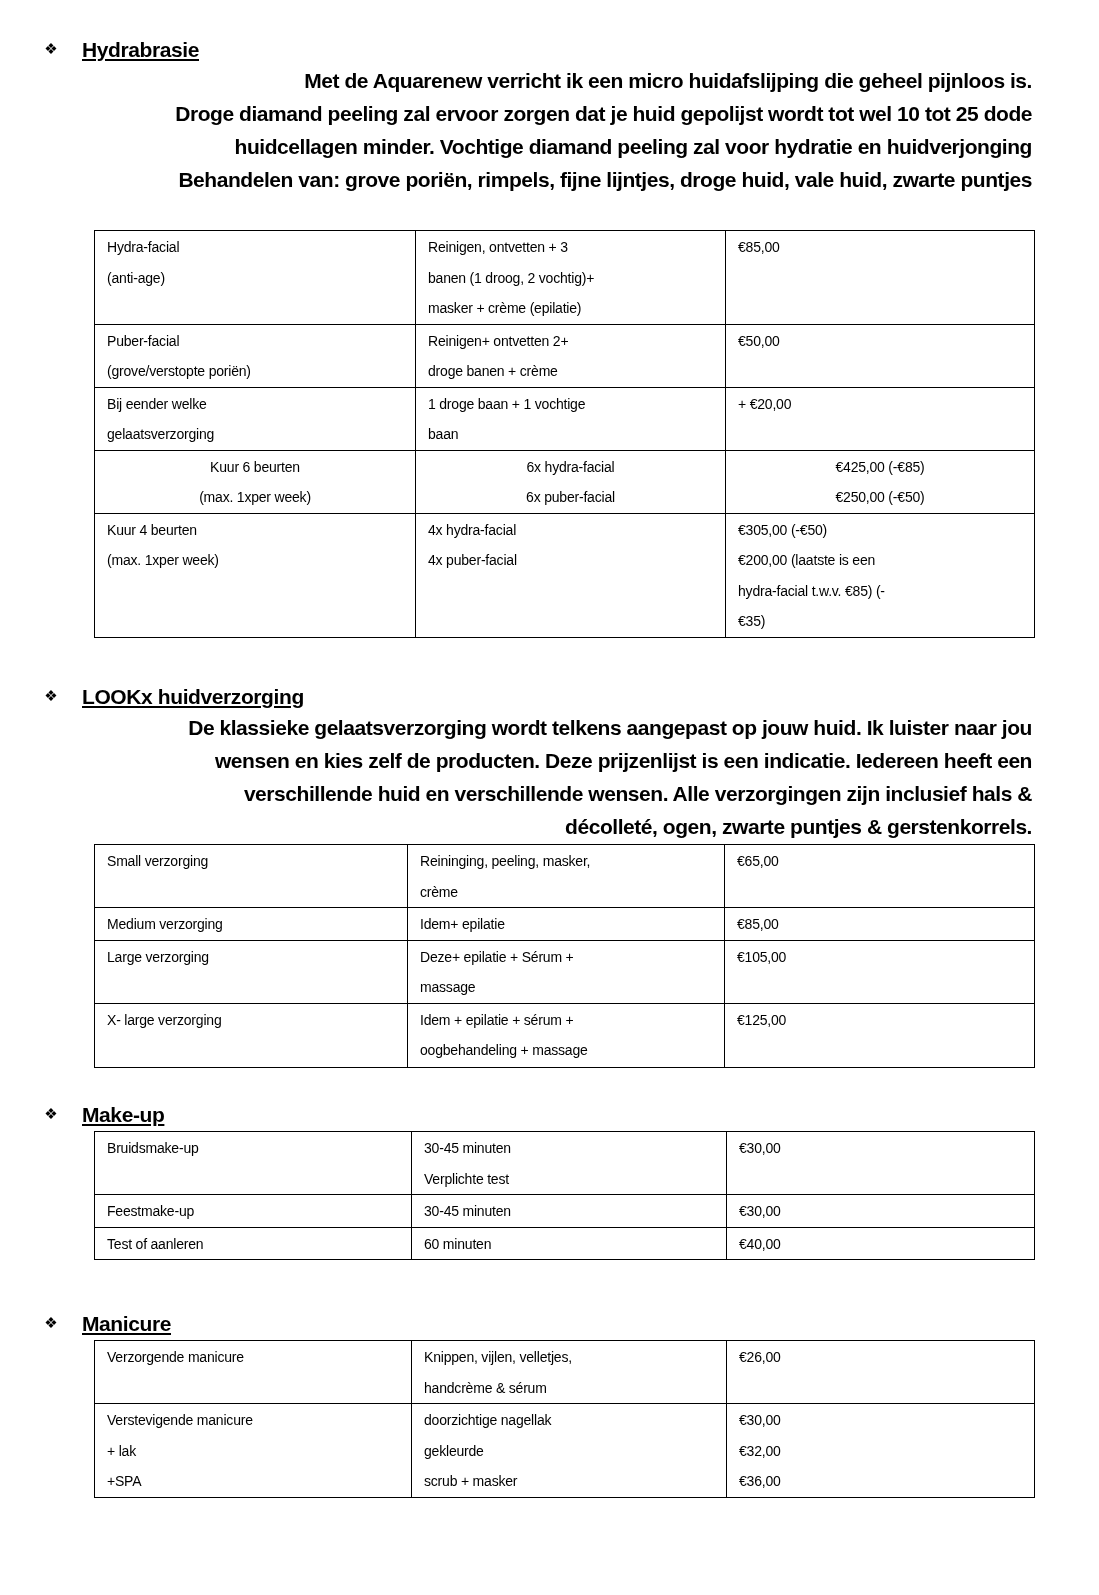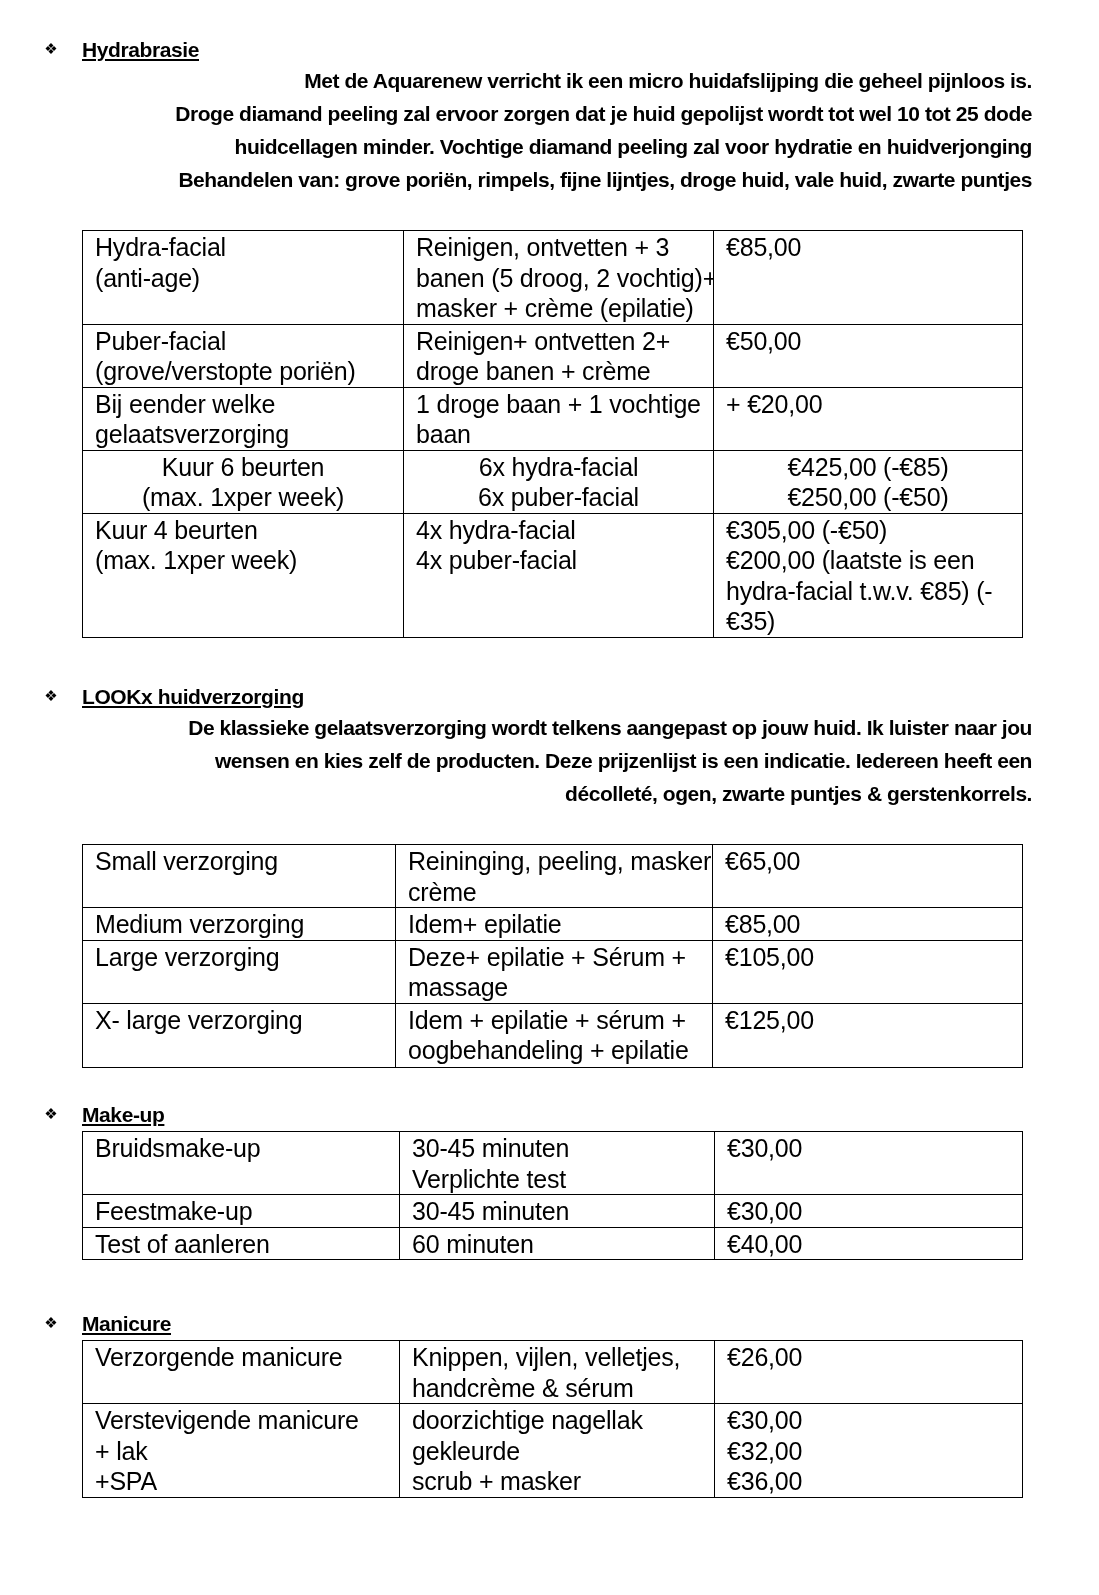--- a/index.html
+++ b/index.html
@@ -20,23 +20,23 @@
       letter-spacing: -0.4px;
     }
     .intro {
       position: absolute; left: 82px; width: 950px;
       font-size: 21px; font-weight: bold; line-height: 33px;
       letter-spacing: -0.45px;
       text-align: right;
     }
     .intro p { margin: 0; white-space: nowrap; }
     table.price {
-      position: absolute; left: 82px; width: 940px;
+      position: absolute; left: 94px; width: 940px;
       border-collapse: collapse; table-layout: fixed;
-      font-size: 25px; line-height: 30.5px; letter-spacing: -0.2px;
+      font-size: 14px; line-height: 30.5px; letter-spacing: -0.2px;
     }
     table.price td {
       border: 1.5px solid #000; vertical-align: top;
       padding: 1px 12px 0 12px; overflow: hidden;
     }
     .line { display: block; white-space: nowrap; }
   </style>
 </head>
 <body>
 
@@ -58,21 +58,21 @@
         <col style="width:309px">
       </colgroup>
     <tbody>
         <tr style="height:92px;">
       <td>
             <span class="line">Hydra-facial</span>
             <span class="line">(anti-age)</span>
           </td>
       <td>
             <span class="line">Reinigen, ontvetten + 3</span>
-            <span class="line">banen (5 droog, 2 vochtig)+</span>
+            <span class="line">banen (1 droog, 2 vochtig)+</span>
             <span class="line">masker + crème (epilatie)</span>
           </td>
       <td>
             <span class="line">€85,00</span>
           </td>
     </tr>
     <tr style="height:62px;">
       <td>
             <span class="line">Puber-facial</span>
             <span class="line">(grove/verstopte poriën)</span>
@@ -133,20 +133,21 @@
 </div>
 
 <div class="section" style="top:0;">
   <div class="heading-row" style="top:684px;">
     <span class="bullet">❖</span>
     <span class="heading">LOOKx huidverzorging</span>
   </div>
   <div class="intro" style="top:711px;">
     <p>De klassieke gelaatsverzorging wordt telkens aangepast op jouw huid. Ik luister naar jou</p>
     <p>wensen en kies zelf de producten. Deze prijzenlijst is een indicatie. Iedereen heeft een</p>
+    <p>verschillende huid en verschillende wensen. Alle verzorgingen zijn inclusief hals  &amp;</p>
     <p>décolleté, ogen, zwarte puntjes &amp; gerstenkorrels.</p>
   </div>
   <table class="price" style="top:844px;">
     <colgroup>
         <col style="width:313px">
         <col style="width:317px">
         <col style="width:310px">
       </colgroup>
     <tbody>
         <tr style="height:62px;">
@@ -183,21 +184,21 @@
       <td>
             <span class="line">€105,00</span>
           </td>
     </tr>
     <tr style="height:64px;">
       <td>
             <span class="line">X- large verzorging</span>
           </td>
       <td>
             <span class="line">Idem + epilatie + sérum +</span>
-            <span class="line">oogbehandeling + epilatie</span>
+            <span class="line">oogbehandeling + massage</span>
           </td>
       <td>
             <span class="line">€125,00</span>
           </td>
     </tr>
   </tbody>
     </table>
 </div>
 
 <div class="section" style="top:0;">

